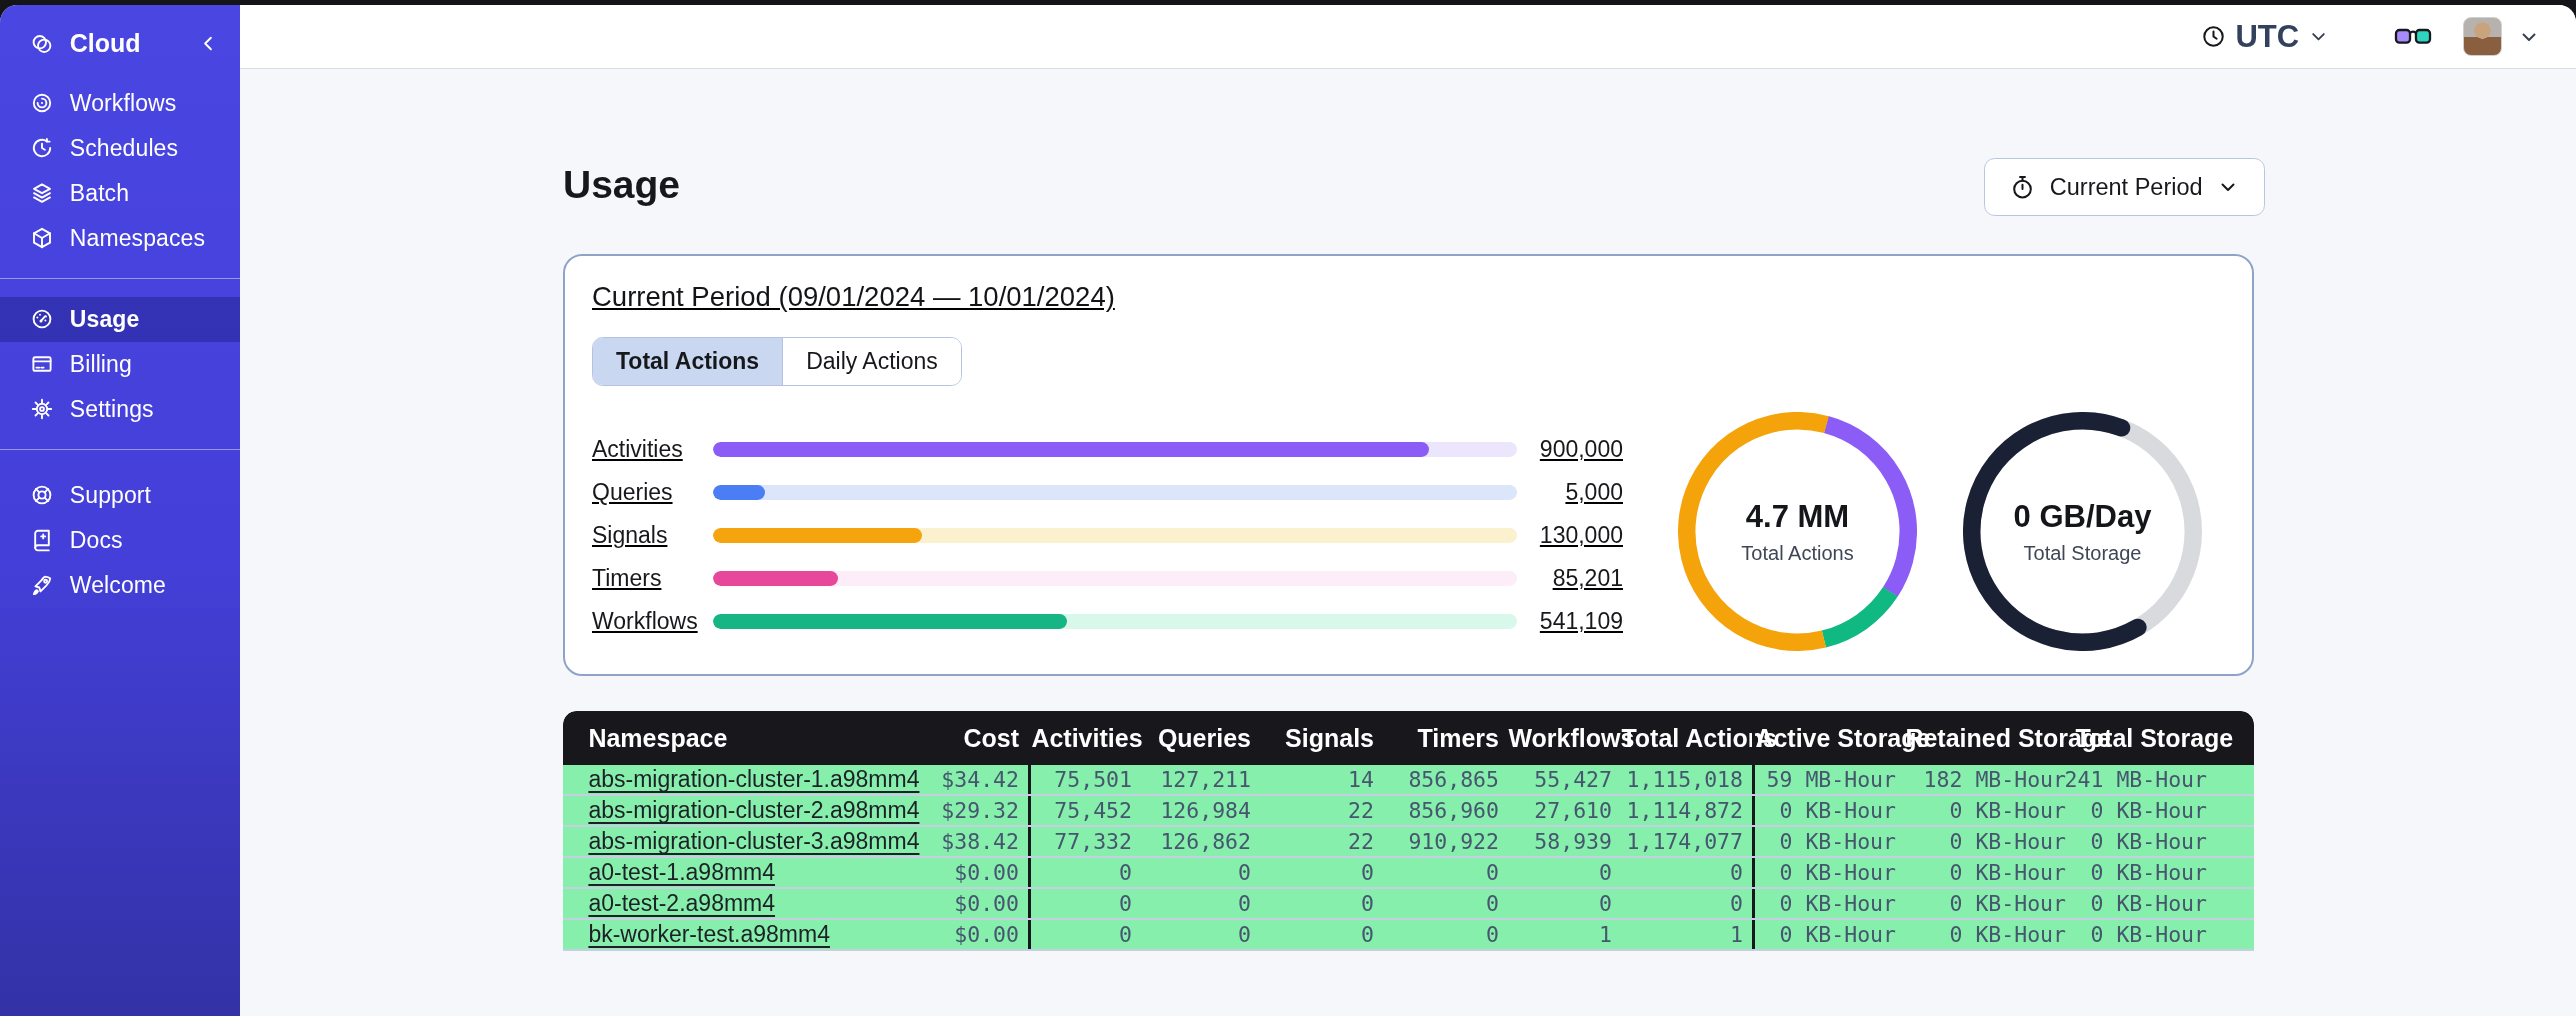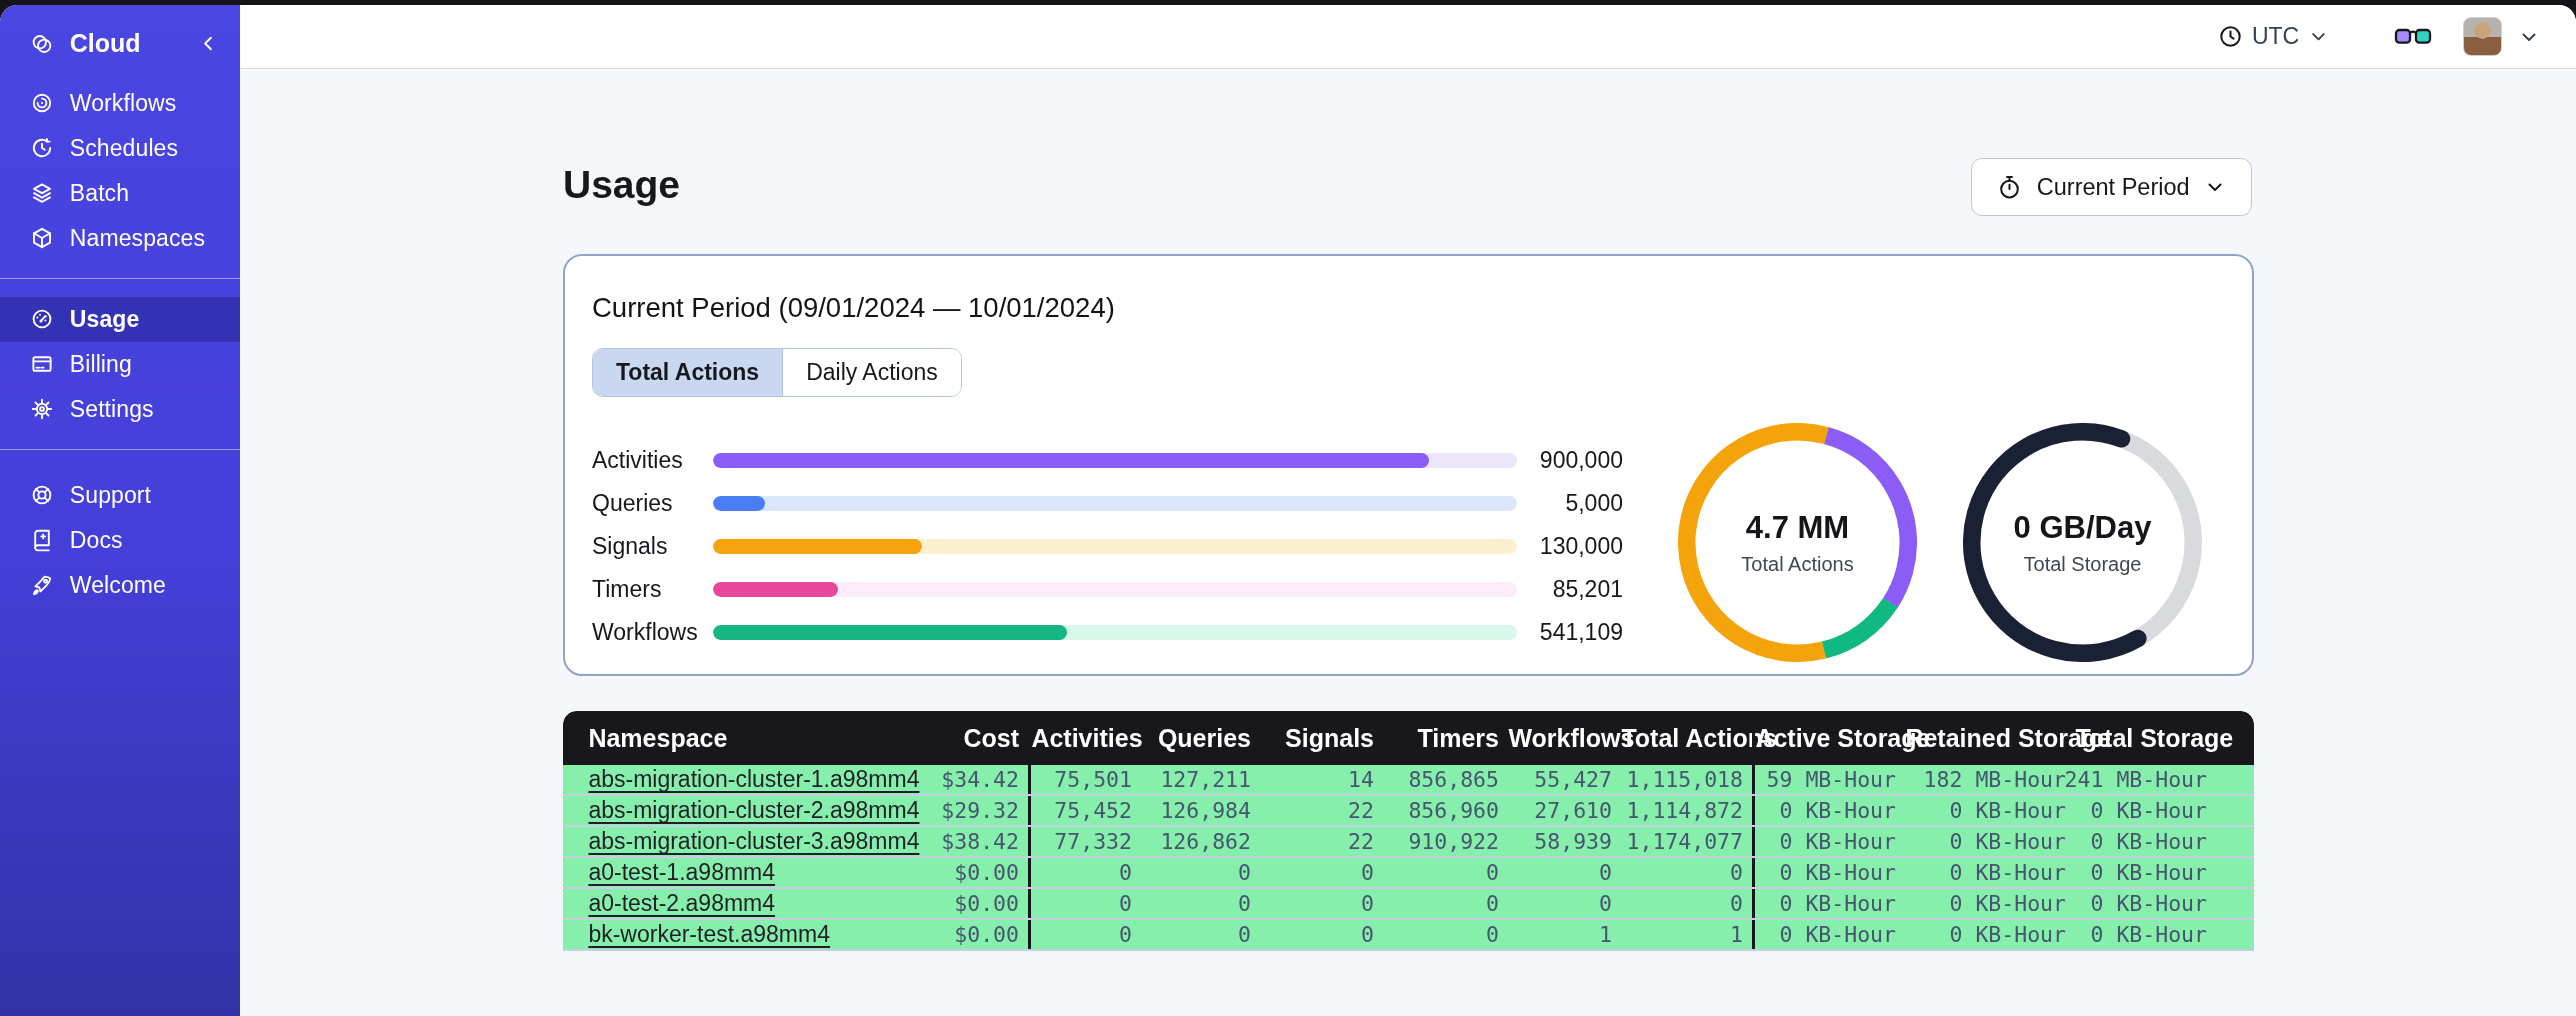--- a/index.html
+++ b/index.html
@@ -20,38 +20,38 @@
   .nav-item.active .nav-label { font-weight:600; }
   .side-divider { border:none; border-top:1.3px solid rgba(255,255,255,.45); margin:17.4px 0; }
   #nav-primary { margin-top:5.4px; }
   #nav-account { margin-top:4px; }
   #nav-resources { margin-top:23px; }
 
   
   #topbar { position:absolute; left:240px; right:0; top:0; height:64px; background:#fff;
     border-bottom:1.3px solid #d9dde6; display:flex; align-items:center; justify-content:flex-end; padding-right:35px; z-index:4; }
   .tz-group { display:flex; align-items:center; gap:8px; cursor:pointer; }
-  .tz-label { font-size:23px; color:#33415c; font-weight:400; }
+  .tz-label { font-size:31px; color:#33415c; font-weight:700; }
   .top-gap { width:64px; }
   .avatar { width:39px; height:39px; border-radius:8px; margin-left:31px;
     background: radial-gradient(circle at 50% 34%, #c9a37c 0 26%, rgba(0,0,0,0) 27%),
                 linear-gradient(180deg,#b7b2ad 0 52%, #8a5f3f 52% 100%);
     border:0.7px solid #d0d0d0; }
   .chev { stroke:#374151; }
 
   
   #page { position:absolute; left:240px; top:64px; right:0; bottom:0; background:#f6f7fa; overflow:hidden; }
   #page-title { position:absolute; left:323px; top:94px; font-size:39px; font-weight:600; color:#17181c; }
-  #period-btn { position:absolute; right:324px; top:89px; height:58px; display:flex; align-items:center; gap:13.4px;
+  #period-btn { position:absolute; right:311px; top:89px; height:58px; display:flex; align-items:center; gap:13.4px;
     background:#fff; border:1.3px solid #b9c6e2; border-radius:10.7px; padding:0 24px; cursor:pointer; }
   #period-btn span { font-size:23.5px; color:#17181c; font-weight:500; }
 
   
   #usage-card { position:absolute; left:323px; top:185px; width:1691px; height:422px; background:#fff;
-    border:2px solid #8fa3c8; border-radius:19px; padding:32px 27px; }
+    border:2px solid #8fa3c8; border-radius:19px; padding:21px 27px;text-decoration:underline; }
   #card-title { font-size:27.5px; font-weight:500; color:#131417; margin-top:4px; }
   .tabs { display:inline-flex; border:1.3px solid #b6c3e0; border-radius:10.7px; overflow:hidden; margin-top:24px; }
   .tab { height:47px; display:flex; align-items:center; padding:0 23px; font-size:23px; color:#17181c;
     background:#fff; cursor:pointer; border-left:1.3px solid #b6c3e0; font-weight:500; }
   .tab:first-child { border-left:none; }
   .tab.active { background:#c9d7f1; font-weight:600; }
 
   .card-body { display:flex; margin-top:42px; }
   #bars { width:1031px; }
   .bar-row { display:flex; align-items:center; height:43px; }

